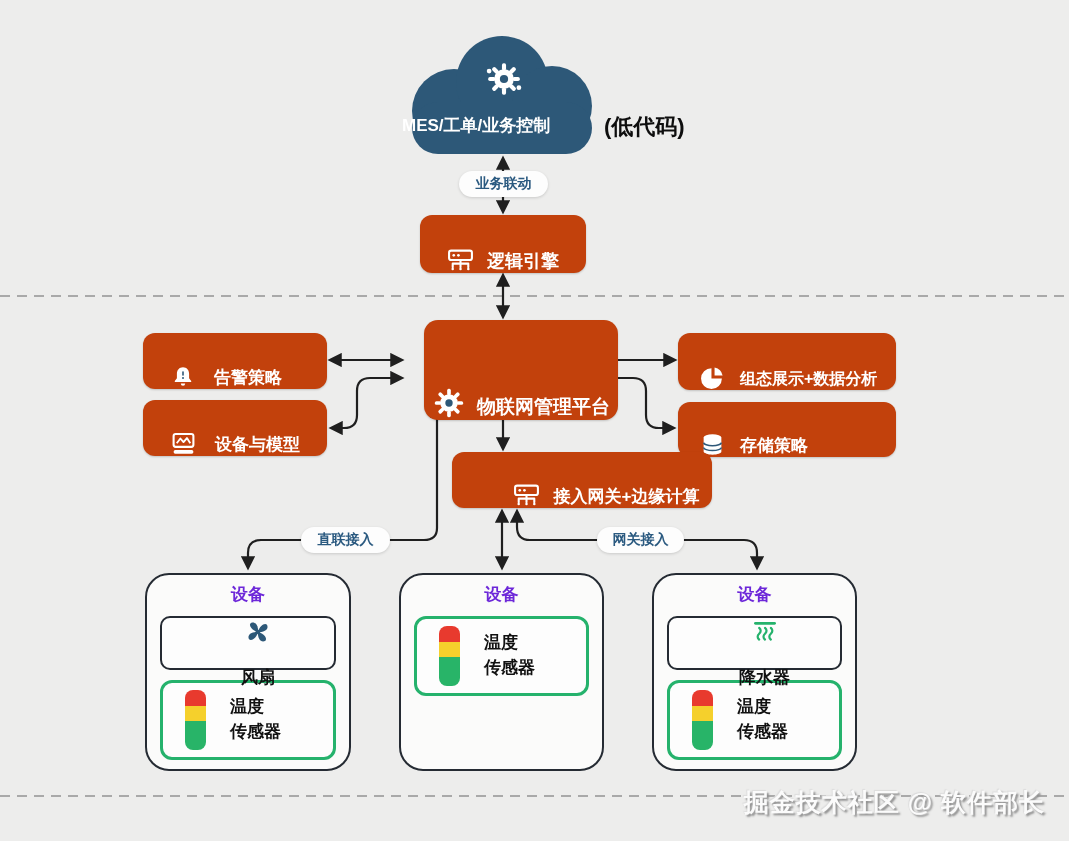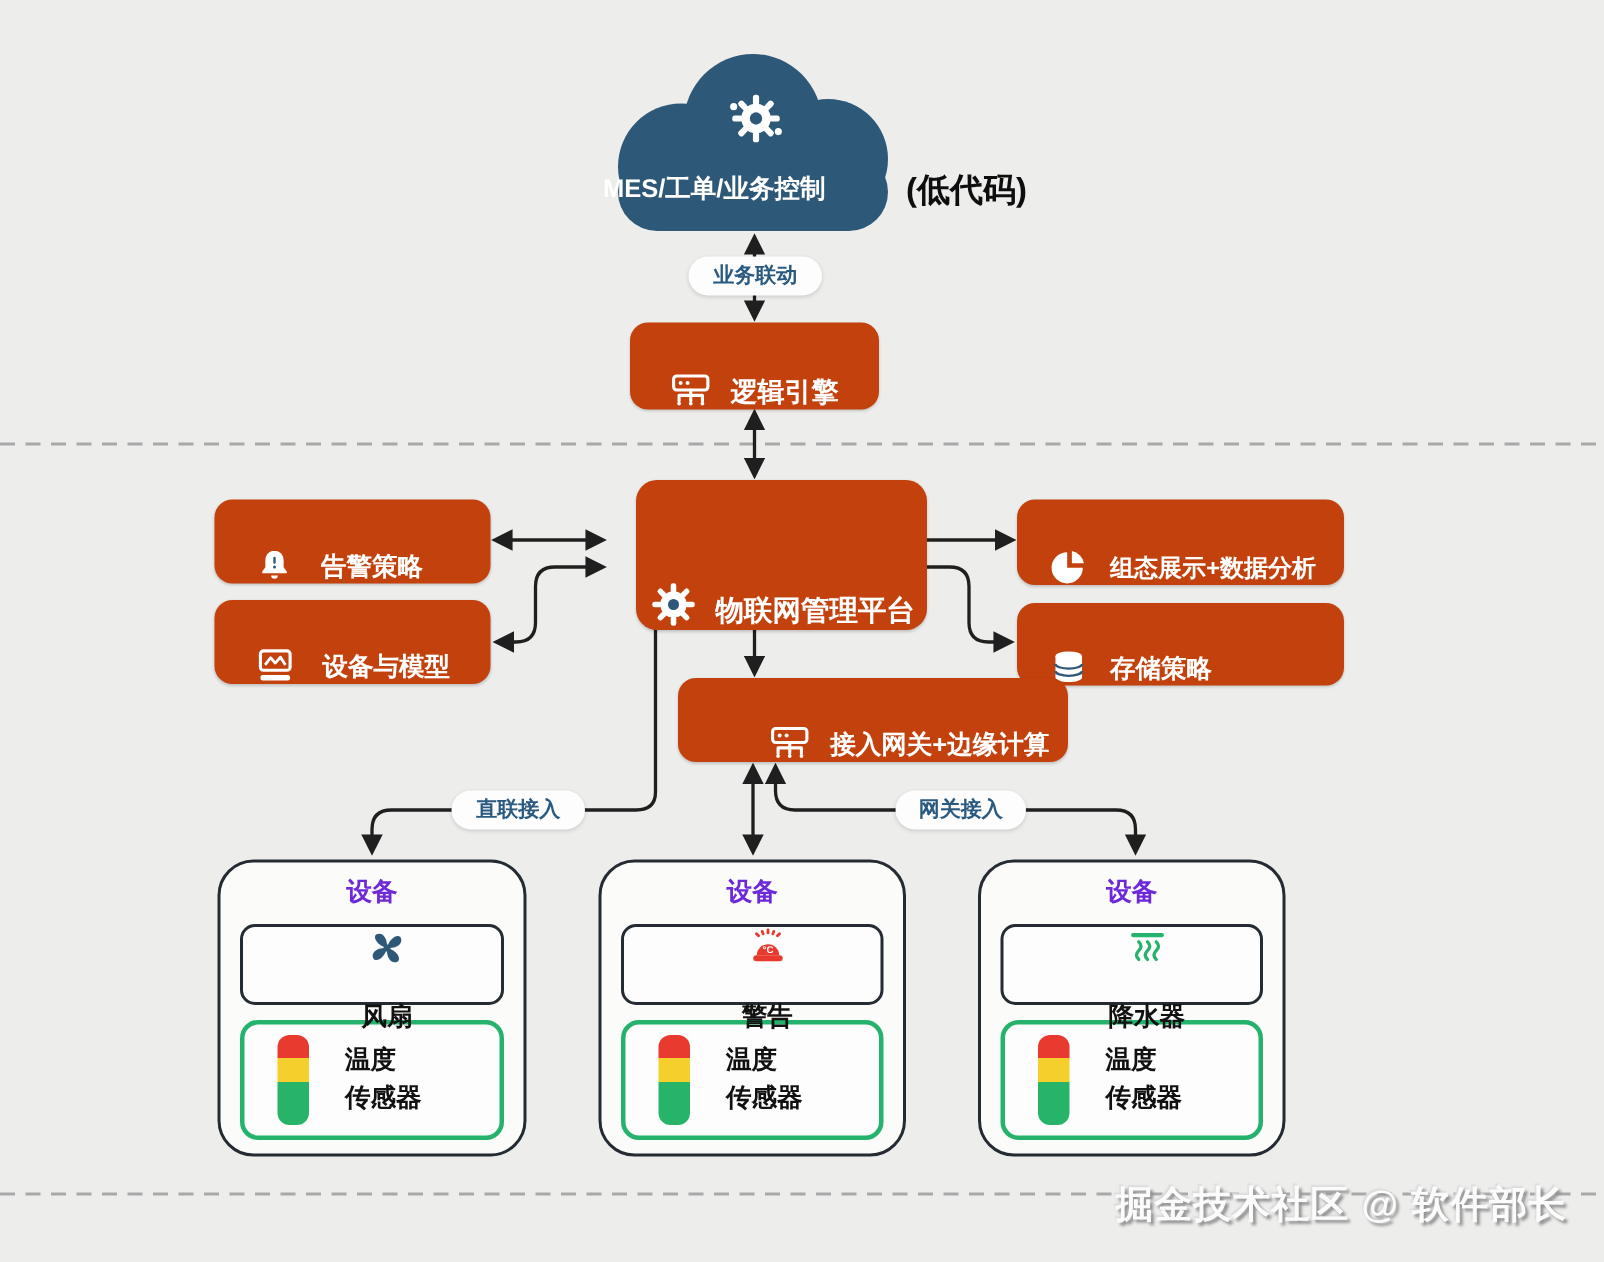--- a/index.html
+++ b/index.html
@@ -191,31 +191,20 @@
       <div class="trafficbar"></div>
       <div class="slabel">
         <span style="display:block;">温度</span>
         <span style="display:block;">传感器</span>
       </div>
     </div>
   </div>
 
   <div class="device" style="left:399px;top:573px;width:205px;height:198px;">
     <div class="dtitle">设备</div>
-    <div class="subbox">
-      <svg class="icon" width="28" height="28" viewBox="0 0 24 24">
-        <g stroke="#e8392e" stroke-width="1.6" stroke-linecap="round">
-          <path d="M12 3.4V1.6 M6.6 5 L5.4 3.8 M17.4 5 L18.6 3.8 M9.2 3.9l-.5-1.4 M14.8 3.9l.5-1.4"></path>
-        </g>
-        <path d="M5.6 16.2a6.4 6.4 0 0 1 12.8 0z" fill="#e8392e"></path>
-        <rect x="3.6" y="16.2" width="16.8" height="3.4" rx="1.7" fill="#e8392e"></rect>
-        <text x="12" y="14.9" font-size="5.6" font-weight="bold" fill="#fff" text-anchor="middle" font-family="Liberation Sans, sans-serif">°C</text>
-      </svg>
-      <span class="slabel">警告</span>
-    </div>
     <div class="sensorbox">
       <div class="trafficbar"></div>
       <div class="slabel">
         <span style="display:block;">温度</span>
         <span style="display:block;">传感器</span>
       </div>
     </div>
   </div>
 
   <div class="device" style="left:652px;top:573px;width:205px;height:198px;">

